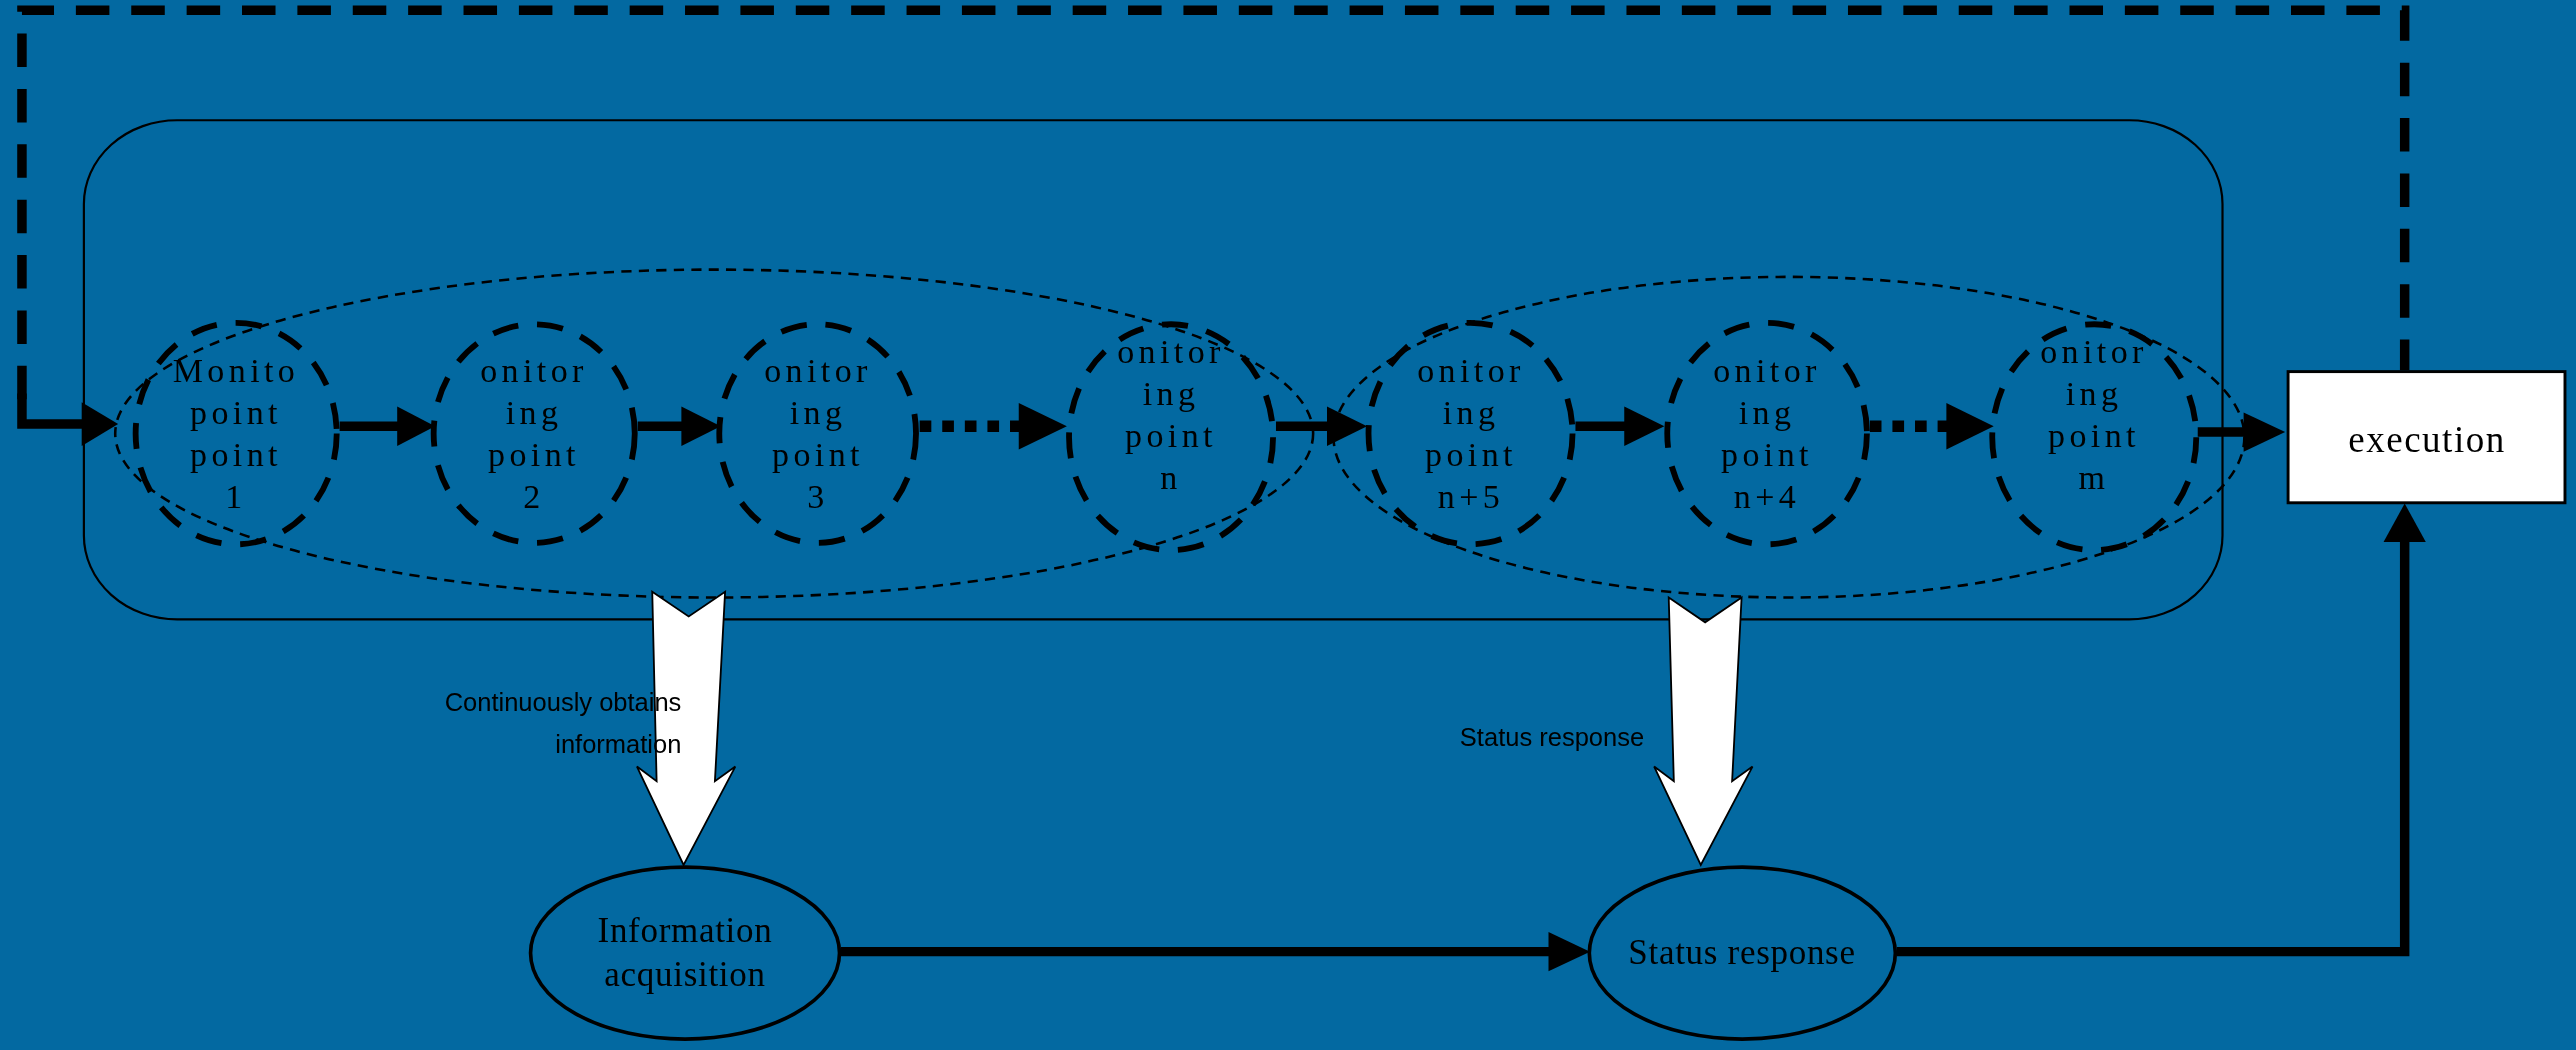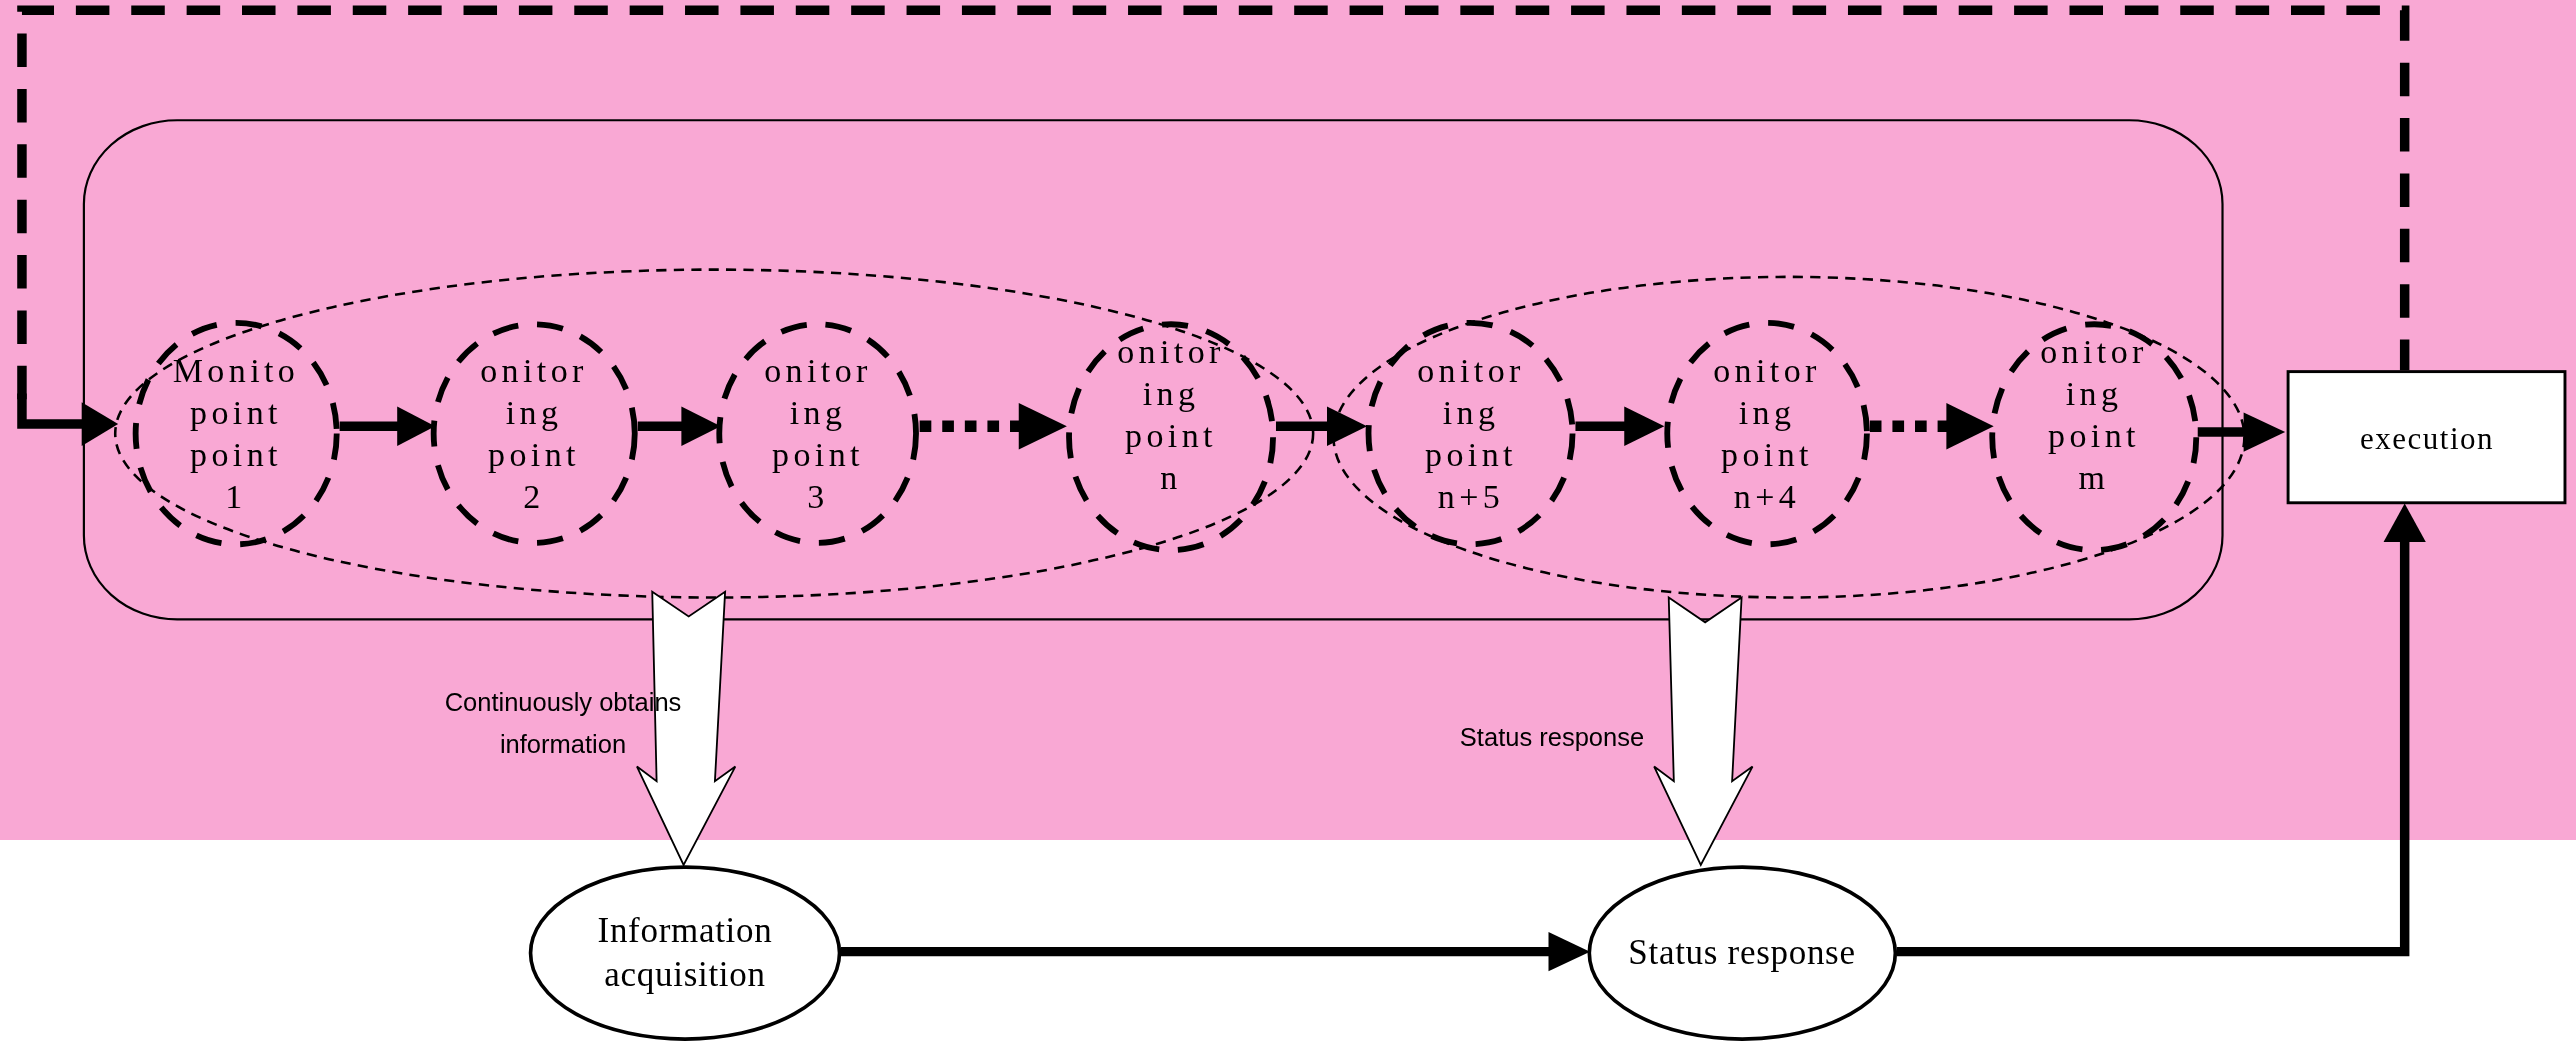--- a/index.html
+++ b/index.html
@@ -6,22 +6,22 @@
     margin: 0;
     padding: 0;
     background: #ffffff;
     width: 2576px;
     height: 1050px;
     overflow: hidden;
   }
   .stage {
     position: relative;
     width: 2576px;
-    height: 840px;
-    background: #f9a8d4;
+    height: 1050px;
+    background: #0369a1;
     font-family: "Liberation Serif", serif;
     text-decoration: underline;
   }
   .stage svg {
     position: absolute;
     left: 0;
     top: 0;
   }
   .txt {
     position: absolute;
@@ -38,29 +38,30 @@
     font-weight: 500;
   }
   .node-label {
     font-family: "Liberation Serif", serif;
     font-size: 35px;
     line-height: 44px;
     letter-spacing: 0.7px;
   }
   .exec-label {
     font-family: "Liberation Serif", serif;
-    font-size: 31px;
+    font-size: 37px;
     letter-spacing: 1.5px;
     text-align: right;
   }
   .annot-label {
     font-family: "Liberation Sans", sans-serif;
     font-size: 25.5px;
     line-height: 42px;
     font-weight: 500;
+    text-align: right;
   }
 </style>
 </head>
 <body>
 
 <div class="stage">
 
   <svg width="2576" height="1050" viewBox="0 0 3535 1441">
 
     <path d="M 30 548 L 30 14 L 3300 14 L 3300 508" fill="none" stroke="#000" stroke-width="13" stroke-dasharray="46 30"></path>

